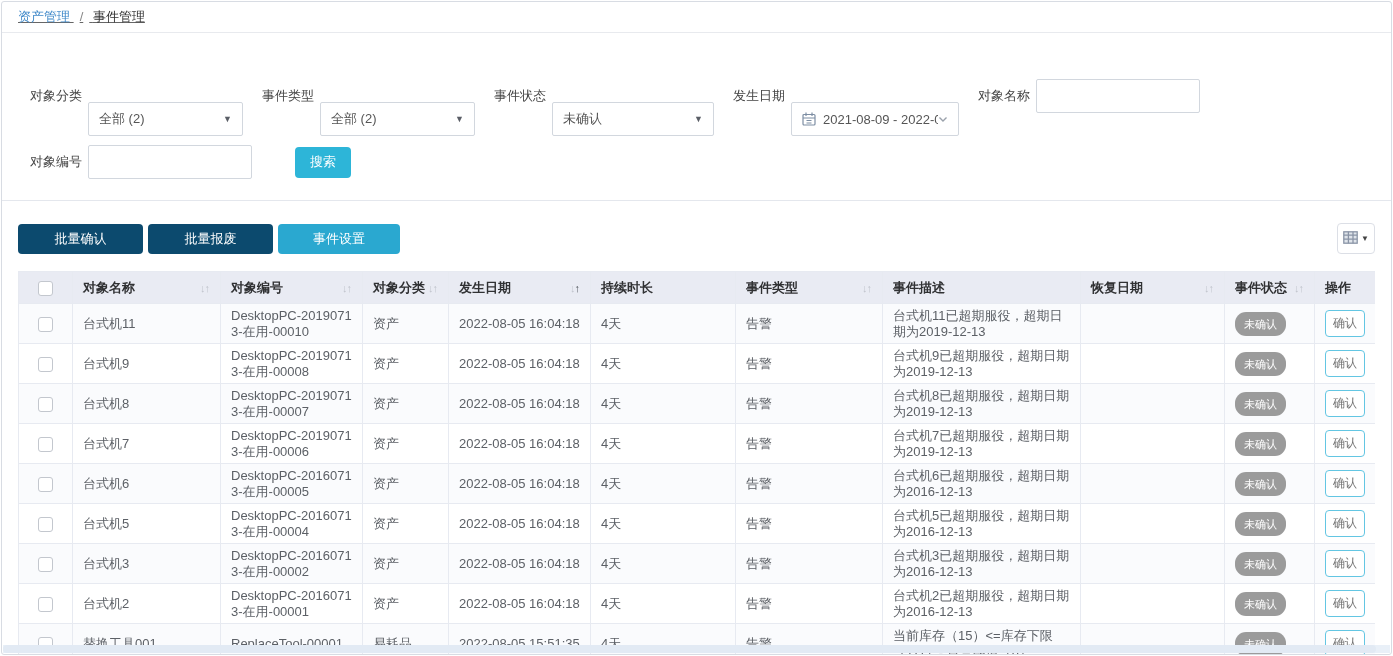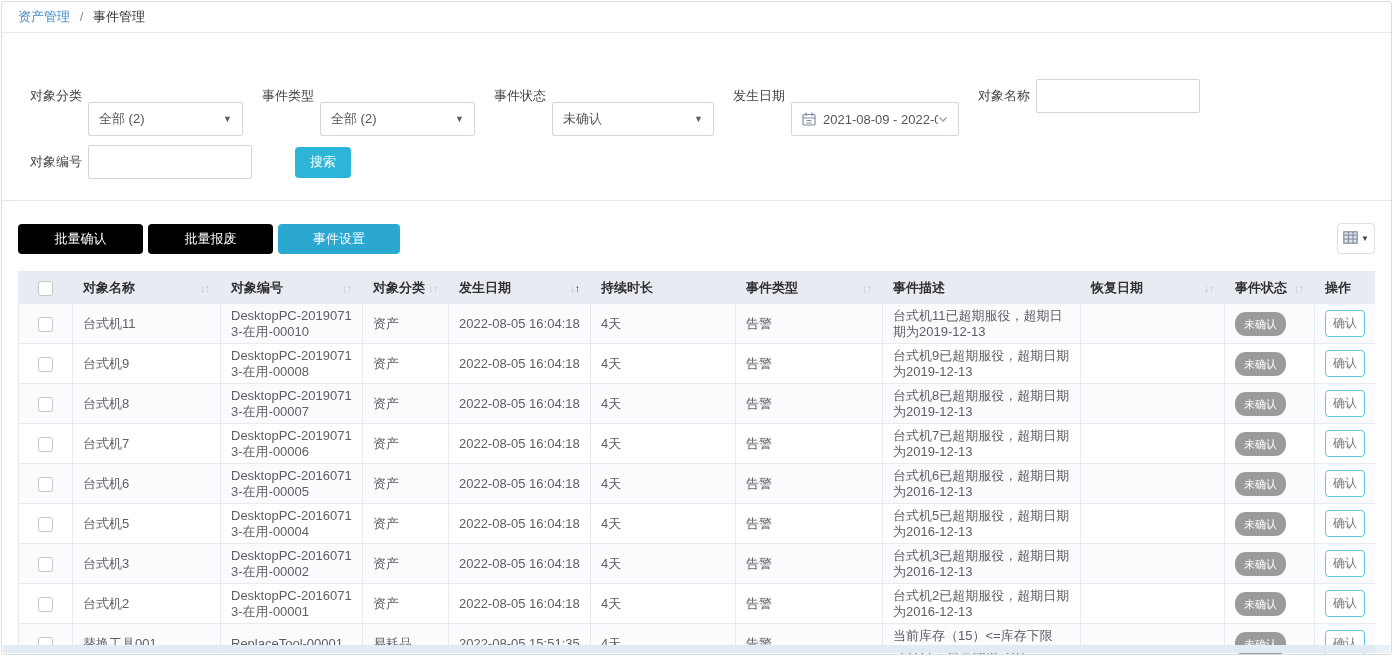--- a/index.html
+++ b/index.html
@@ -3,21 +3,21 @@
 <meta charset="utf-8">
 <style>
   * { box-sizing: border-box; margin: 0; padding: 0; }
   html,body { width: 1393px; height: 656px; background:#fff;
     font-family: "Liberation Sans", "DejaVu Sans", sans-serif; }
   .page { position: relative; width: 1391px; height: 654px; margin: 1px;
     border: 1px solid #d8dce3; border-radius: 3px; background: #fff; overflow: hidden; }
 
   
   .breadcrumb { height: 31px; line-height: 30px; padding: 0 16px; font-size: 13px;
-    border-bottom: 1px solid #e8eaee; color: #666; }
+    border-bottom: 1px solid #e8eaee; color: #666; text-decoration: underline; }
   .breadcrumb a { color: #4089c9; text-decoration: none; cursor: pointer; }
   .breadcrumb .sep { margin: 0 6px; color: #888; }
   .breadcrumb .cur { color: #333; }
 
   
   .filters { padding: 22px 16px 12px 28px; border-bottom: 1px solid #e4e7ed; }
   .frow { display: flex; align-items: center; margin-bottom: 9px; }
   .fgroup { display: flex; align-items: center; margin-right: 19px; }
   .fgroup > label { font-size: 13px; color: #444; margin-right: 6px; white-space: nowrap; flex-shrink: 0; }
   .ctrl { height: 34px; border: 1px solid #d2d7de; border-radius: 2px; background: #fff;
@@ -32,21 +32,21 @@
     padding: 0 10px; font-size: 13px; color: #555; outline: none;
     font-family: "Liberation Sans", "DejaVu Sans", sans-serif; }
   .btn-search { height: 31px; width: 56px; margin-left: 24px; border: none; border-radius: 4px;
     background: #2db5d8; color: #fff; font-size: 13px; cursor: pointer;
     font-family: Liberation Serif, serif; }
 
   
   .toolbar { display: flex; align-items: center; margin: 22px 16px 0 16px; }
   .btn { height: 30px; border: none; border-radius: 4px; font-size: 13px; color: #fff;
     cursor: pointer; font-family: inherit; }
-  .btn.light { width: 125px; background: #000000; margin-right: 5px; }
+  .btn.light { width: 125px; background: #0c4a6e; margin-right: 5px; }
   .btn.solid { width: 122px; background: #2aa8d0; }
   .btn.cols { margin-left: auto; width: 38px; height: 31px; background: #fff;
     border: 1px solid #dcdfe6; display: flex; align-items: center; justify-content: center; gap: 3px; }
   .btn.cols .caret { font-size: 8px; color: #444; }
 
   
   .tview { margin: 17px 16px 0 16px; height: 437px; overflow: hidden; }
   table { border-collapse: collapse; table-layout: fixed; width: 1361px; }
   th, td { border: 1px solid #e7eaf1; }
   thead th { height: 32px; background: #e9ebf3; font-size: 13px; font-weight: bold;

